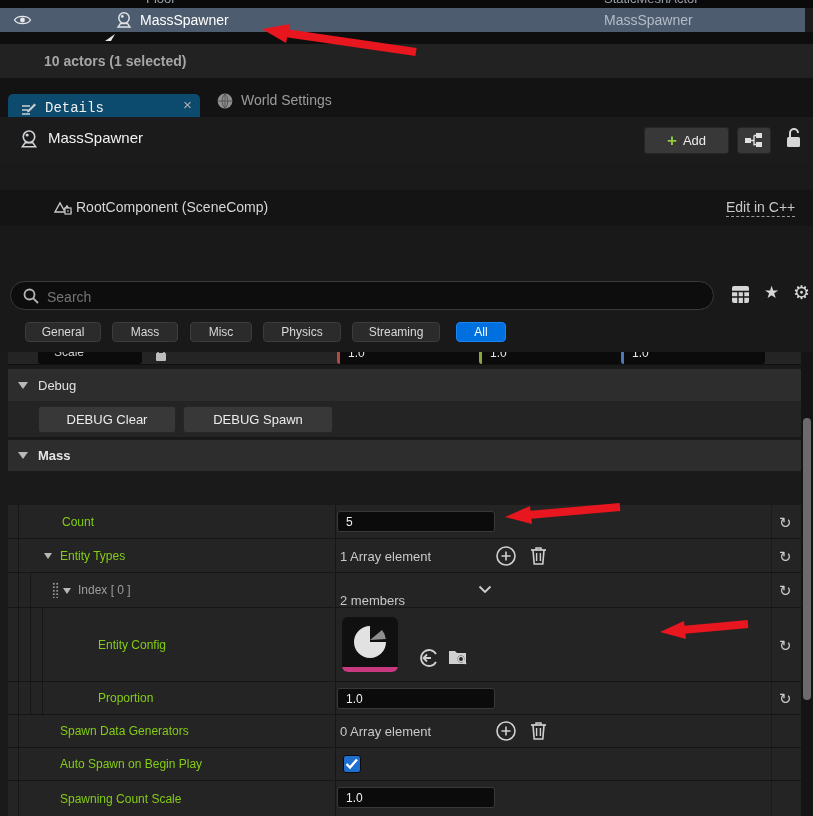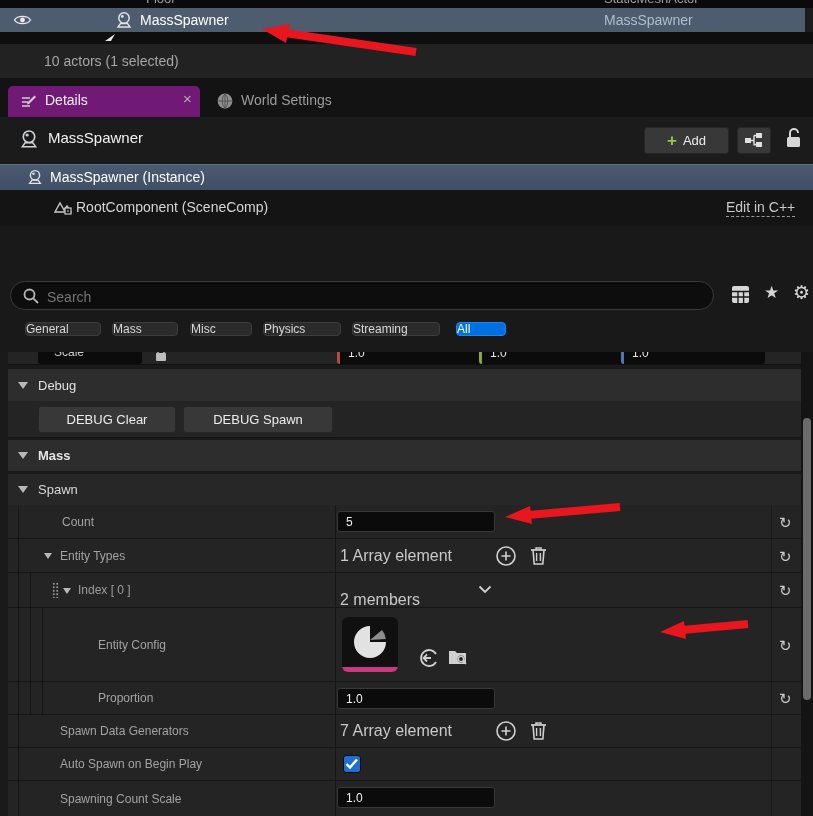--- a/index.html
+++ b/index.html
@@ -11,26 +11,26 @@
   .clip{overflow:hidden;}
   
   .tri-down{width:0;height:0;border-left:5px solid transparent;border-right:5px solid transparent;border-top:7px solid #b8b8b8;}
   .tri-down.sm{border-left-width:4px;border-right-width:4px;border-top-width:6px;}
   
   .field{position:absolute;background:#0b0b0b;border:1px solid #383838;border-radius:3px;color:#f0f0f0;
          font-family:"Liberation Sans","DejaVu Sans",sans-serif;font-size:12px;padding:0 8px;outline:none;box-sizing:border-box;}
   .btn{position:absolute;background:#383838;border:1px solid #262626;border-radius:3px;color:#ececec;
        font-size:13px;display:flex;align-items:center;justify-content:center;box-sizing:border-box;cursor:default;}
   .prop-row{position:absolute;left:8px;width:793px;background:#242424;border-bottom:1px solid #161616;box-sizing:border-box;}
-  .prop-label{position:absolute;color:#a3a3a3;font-size:12px;top:50%;transform:translateY(-50%);white-space:nowrap;}
-  .prop-value{position:absolute;color:#c9c9c9;font-size:16px;top:50%;transform:translateY(-50%);white-space:nowrap;}
+  .prop-label{position:absolute;color:#84cc16;font-size:12px;top:50%;transform:translateY(-50%);white-space:nowrap;}
+  .prop-value{position:absolute;color:#c9c9c9;font-size:13px;top:50%;transform:translateY(-50%);white-space:nowrap;}
   .reset{position:absolute;left:771px;top:50%;transform:translateY(-50%) scaleX(-1);color:#c9c9c9;font-size:15px;line-height:1;}
   .cat-head{position:absolute;left:8px;width:793px;display:flex;align-items:center;gap:10px;box-sizing:border-box;padding-left:10px;}
-  .filterbtn{position:absolute;height:14px;background:#2b2b2b;border:1px solid #3c3c3c;border-radius:4px;color:#d8d8d8;
-             font-size:12px;display:flex;align-items:center;box-sizing:border-box;}
+  .filterbtn{position:absolute;height:20px;background:#2b2b2b;border:1px solid #3c3c3c;border-radius:4px;color:#d8d8d8;
+             font-size:12px;display:flex;align-items:center;justify-content:center;box-sizing:border-box;}
   .vline{position:absolute;width:1px;background:rgba(0,0,0,0.38);}
   svg{display:block;}
 </style>
 </head>
 <body>
 
 <div id="app">
 
   <div class="band clip" style="top:0;height:8px;background:#0a0a0a;">
     <span class="txt" style="left:146px;top:-9px;color:#9aa0a8;font-size:13px;">Floor</span>
@@ -56,25 +56,25 @@
     <div class="abs" style="left:805px;top:0;width:8px;height:24px;background:#1c1c1c;"></div>
   </div>
 
   <div class="band" style="top:32px;height:12px;background:#0e0e0e;">
     <svg class="abs" style="left:104px;top:1px;" width="12" height="9" viewBox="0 0 12 9">
         <path d="M1 8 L11 1 L7 8 Z" fill="#e6e6e6"></path>
       </svg>
   </div>
 
   <div class="band" style="top:44px;height:34px;background:#222222;">
-    <span class="txt" style="left:44px;top:9px;color:#a6a6a6;font-size:14px;">10 actors (1 selected)</span>
+    <span class="txt" style="left:44px;top:9px;color:#a6a6a6;font-size:14px;font-weight:bold;">10 actors (1 selected)</span>
   </div>
 
   <div class="band" style="top:78px;height:39px;background:#131313;">
-    <div class="abs" style="left:8px;top:8px;width:192px;height:31px;background:#701a75;border-radius:5px 5px 0 0;">
+    <div class="abs" style="left:8px;top:16px;width:192px;height:31px;background:#0c4a6e;border-radius:5px 5px 0 0;font-family:Liberation Mono, monospace;">
       <span class="abs" style="left:12px;top:7px;">
         <svg width="17" height="17" viewBox="0 0 17 17">
             <path d="M2 5 h8 M2 9 h6 M2 13 h8" stroke="#cfcfcf" stroke-width="1.6"></path>
             <path d="M14.5 2.5 L16 4 L9 11 L7 11.5 L7.5 9.5 Z" fill="#cfcfcf"></path>
           </svg>
       </span>
       <span class="txt" style="left:37px;top:6px;color:#f0f0f0;font-size:14px;">Details</span>
       <span class="txt" style="left:175px;top:4px;color:#b0b0b0;font-size:15px;">×</span>
     </div>
     <div class="abs" style="left:208px;top:8px;width:170px;height:31px;">
@@ -110,30 +110,20 @@
         </svg>
     </div>
     <span class="abs" style="left:784px;top:10px;">
       <svg width="20" height="24" viewBox="0 0 20 24">
           <path d="M6 10 V6 a4 4 0 0 1 8 0" fill="none" stroke="#d6d6d6" stroke-width="2"></path>
           <rect x="3" y="10" width="13" height="10" rx="1.5" fill="#d6d6d6"></rect>
         </svg>
     </span>
   </div>
 
-  <div class="band" style="top:164px;height:26px;background:linear-gradient(#4a5a70,#3f4e64);border-top:1px solid #5b6b84;">
-    <span class="abs" style="left:26px;top:4px;">
-      <svg width="18" height="17" viewBox="0 0 20 19">
-          <circle cx="10" cy="7" r="5.2" fill="none" stroke="#dfe3e8" stroke-width="1.6"></circle>
-          <circle cx="8.3" cy="5.4" r="1.4" fill="#dfe3e8"></circle>
-          <path d="M4 16 L16 16 L13.5 12.5 L6.5 12.5 Z" fill="none" stroke="#dfe3e8" stroke-width="1.4"></path>
-        </svg>
-    </span>
-    <span class="txt" style="left:50px;top:4px;color:#ffffff;font-size:14px;">MassSpawner (Instance)</span>
-  </div>
 
   <div class="band" style="top:190px;height:36px;background:#141414;">
     <span class="abs" style="left:54px;top:9px;">
       <svg width="18" height="16" viewBox="0 0 18 16">
           <path d="M1 13 L6 4 L10 11 L13 7 L17 13 Z" fill="none" stroke="#c9c9c9" stroke-width="1.4"></path>
           <rect x="11" y="9" width="6" height="6" fill="#141414" stroke="#c9c9c9" stroke-width="1.2"></rect>
           <path d="M13 12 h2" stroke="#c9c9c9" stroke-width="1.2"></path>
         </svg>
     </span>
     <span class="txt" style="left:76px;top:9px;color:#d6d6d6;font-size:14px;">RootComponent (SceneComp)</span>
@@ -218,24 +208,20 @@
     <div class="btn" style="left:175px;top:5px;width:150px;height:27px;">
         <span>DEBUG Spawn</span>
       </div>
   </div>
 
   <div class="cat-head" style="top:440px;height:31px;background:#2d2d2d;">
     <span class="tri-down"></span>
     <span style="color:#e6e6e6;font-size:13px;font-weight:bold;">Mass</span>
   </div>
 
-  <div class="cat-head" style="top:474px;height:31px;background:#272727;">
-    <span class="tri-down"></span>
-    <span style="color:#d8d8d8;font-size:13px;">Spawn</span>
-  </div>
 
   <div class="prop-row" style="top:505px;height:34px;">
     <span class="prop-label" style="left:54px;">Count</span>
     <input class="field" style="left: 329px; top: 6px; width: 158px; height: 21px;" readonly="" value="5">
     <span class="reset">↺</span>
   </div>
 
   <div class="prop-row" style="top:539px;height:34px;">
     <span class="abs tri-down sm" style="left:36px;top:14px;"></span>
     <span class="prop-label" style="left:52px;">Entity Types</span>
@@ -297,21 +283,21 @@
   </div>
 
   <div class="prop-row" style="top:682px;height:33px;">
     <span class="prop-label" style="left:90px;">Proportion</span>
     <input class="field" style="left: 329px; top: 6px; width: 158px; height: 21px;" readonly="" value="1.0">
     <span class="reset">↺</span>
   </div>
 
   <div class="prop-row" style="top:715px;height:33px;">
     <span class="prop-label" style="left:52px;">Spawn Data Generators</span>
-    <span class="prop-value" style="left:332px;">7 Array element</span>
+    <span class="prop-value" style="left:332px;">0 Array element</span>
     <span class="abs" style="left:487px;top:5px;">
       <svg width="22" height="22" viewBox="0 0 22 22">
           <circle cx="11" cy="11" r="9" fill="none" stroke="#d0d0d0" stroke-width="1.6"></circle>
           <path d="M11 6.5 v9 M6.5 11 h9" stroke="#d0d0d0" stroke-width="1.6"></path>
         </svg>
     </span>
     <span class="abs" style="left:521px;top:5px;">
       <svg width="19" height="21" viewBox="0 0 19 21">
           <path d="M2 5 h15" stroke="#d0d0d0" stroke-width="1.7"></path>
           <path d="M7 5 V3 h5 v2" fill="none" stroke="#d0d0d0" stroke-width="1.5"></path>

